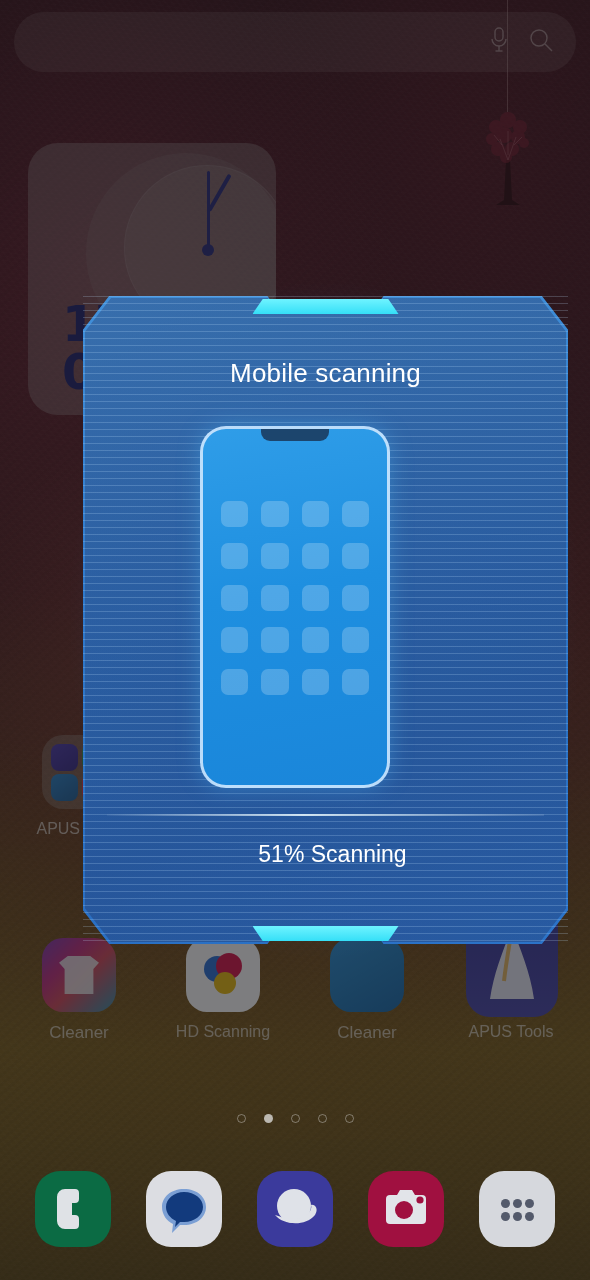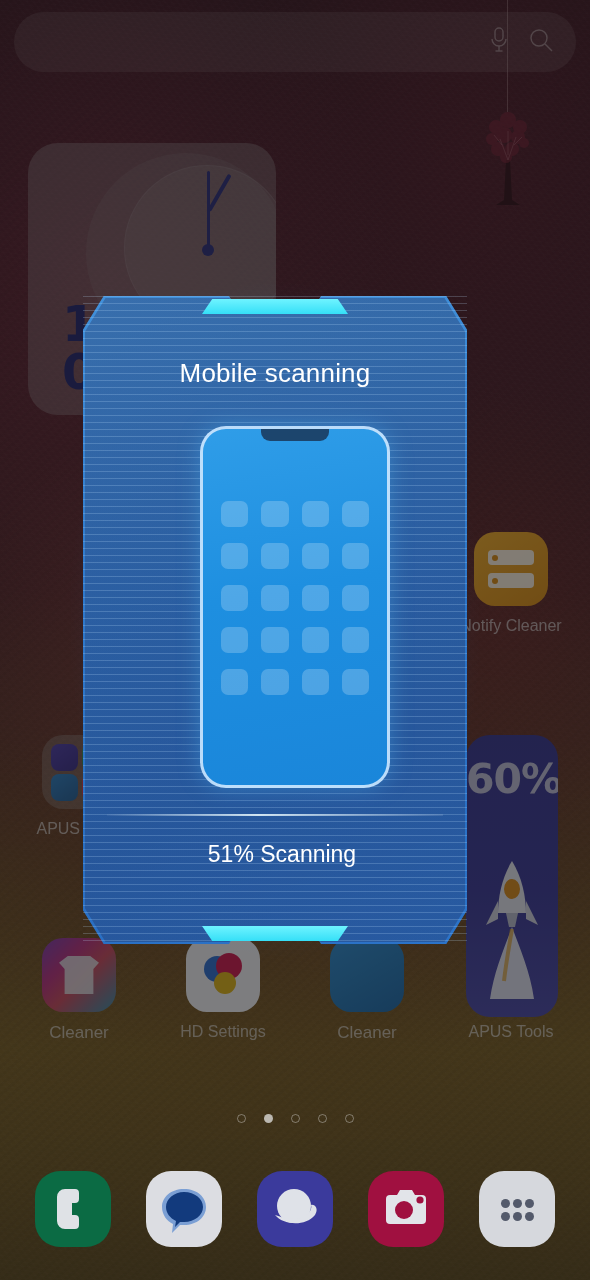--- a/index.html
+++ b/index.html
@@ -174,21 +174,21 @@
   #weather-cond{
     position:absolute; left:334px; top:884px;
     font-size:19px; color:rgba(235,235,235,.45);
   }
 
   
   #dim{ position:absolute; inset:0; background:rgba(18,18,20,.52); }
 
   
   #scan-panel{
-    position:absolute; left:83px; top:296px; width:384px; height:648px;
+    position:absolute; left:83px; top:296px; width:485px; height:648px;
   }
   #panel-body{
     position:absolute; inset:0;
     background:linear-gradient(160deg,
        rgba(60,110,180,.42) 0%,
        rgba(48,90,160,.40) 35%,
        rgba(40,78,150,.42) 70%,
        rgba(46,92,170,.44) 100%);
     clip-path:polygon(
       0 5.2%, 5.4% 0,
@@ -416,21 +416,21 @@
   </div>
 
   <div class="app-cell" style="left:163px; top:938px;">
     <div class="app-ico" id="ico-hdw">
       <svg width="74" height="74" viewBox="0 0 74 74">
         <circle cx="31" cy="31" r="13" fill="#2f6fd0"></circle>
         <circle cx="43" cy="28" r="13" fill="#cf1b4e"></circle>
         <circle cx="39" cy="45" r="11" fill="#ddb318"></circle>
       </svg>
     </div>
-    <div class="app-lbl wide">HD Settings</div>
+    <div class="app-lbl wide">HD Scanning</div>
   </div>
 
   <div class="app-cell" style="left:307px; top:938px;">
     <div class="app-ico" id="ico-weather"></div>
     <div class="app-lbl">Cleaner</div>
   </div>
 
   <div class="app-cell" style="left:451px; top:938px;">
     <div class="app-ico" style="background:transparent;"></div>
     <div class="app-lbl wide">APUS Tools</div>

